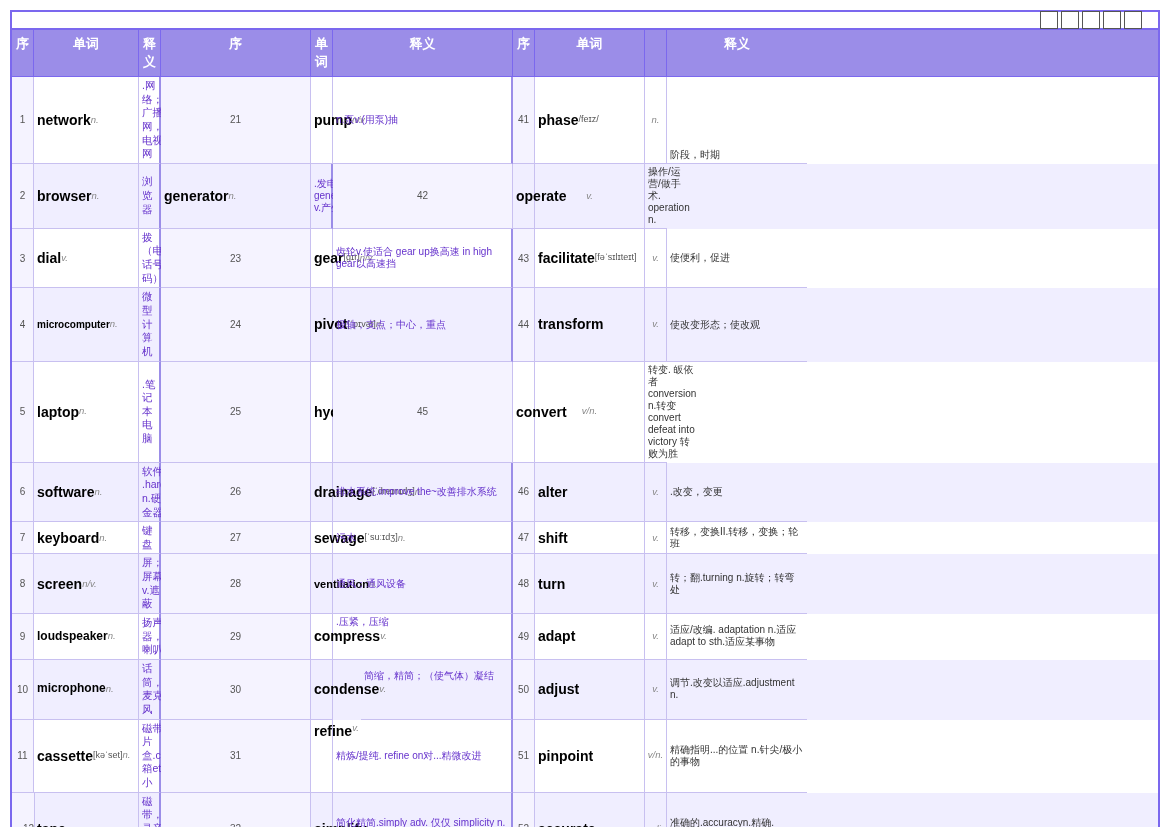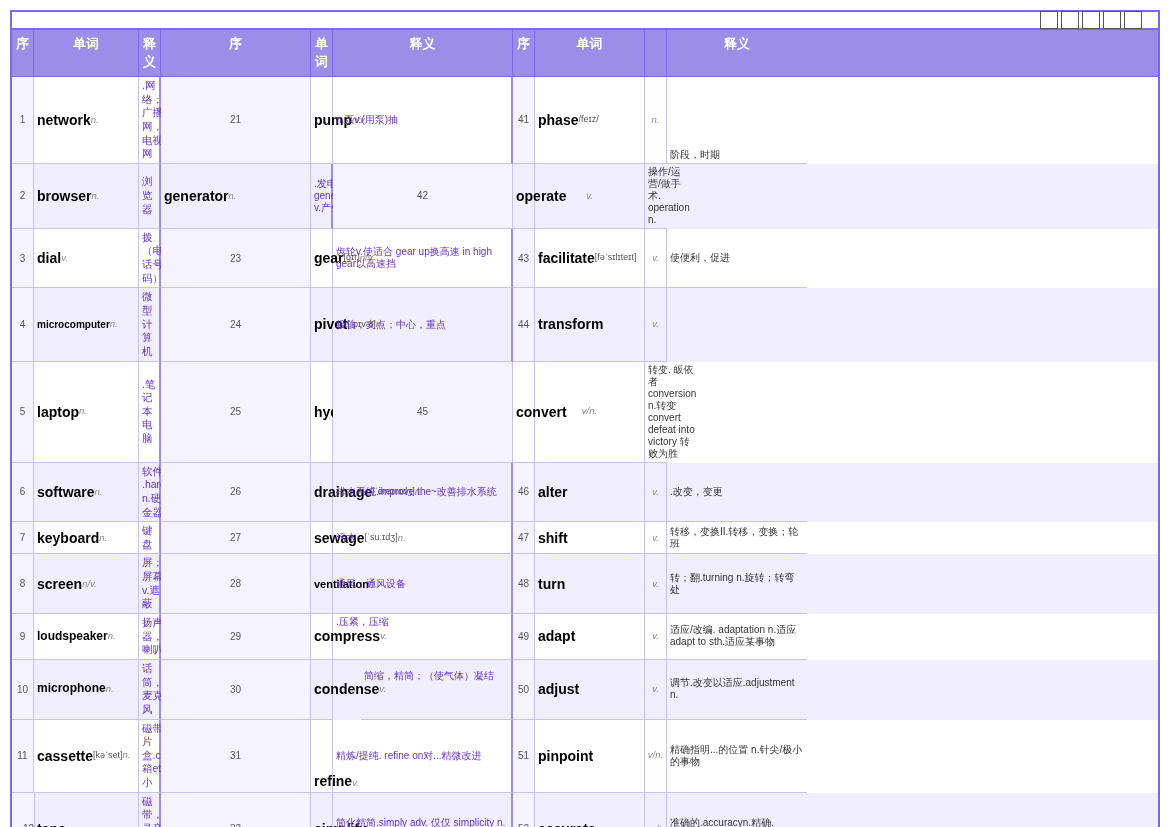--- a/index.html
+++ b/index.html
@@ -217,20 +217,23 @@
         </div>
         <div style="border-right: 1px solid rgb(200, 192, 240); border-bottom: 1px solid rgb(200, 192, 240); padding: 2px 3px; min-height: 28px; display: flex; align-items: center; font-size: 11px; line-height: 1.3;background:#f5f3ff;justify-content:center;">
           <span style="color:#555;font-size:10px;width:100%;text-align:center;">44</span>
         </div>
         <div style="border-right: 1px solid rgb(200, 192, 240); border-bottom: 1px solid rgb(200, 192, 240); padding: 2px 3px; min-height: 28px; display: flex; align-items: center; font-size: 11px; line-height: 1.3;">
           <span style="font-size:14px;font-weight:bold;">transform</span>
         </div>
         <div style="border-right: 1px solid rgb(200, 192, 240); border-bottom: 1px solid rgb(200, 192, 240); padding: 2px 3px; min-height: 28px; display: flex; align-items: center; font-size: 11px; line-height: 1.3;justify-content:center;">
           <span style="font-style:italic;color:#888;font-size:9.5px;">v.</span>
         </div>
+        <div style="border-right: 1px solid rgb(200, 192, 240); border-bottom: 1px solid rgb(200, 192, 240); padding: 2px 3px; min-height: 28px; display: flex; align-items: center; font-size: 11px; line-height: 1.3;border-right:none;">
+          <span style="color:#333;font-size:10px;line-height:1.2;">使改变形态；使改观</span>
+        </div>
       </div>
       <div style="display: grid; grid-template-columns: 22px 105px 22px 150px 22px 180px 22px 110px 22px 140px; background: rgb(255, 255, 255);">
         <div style="border-right: 1px solid rgb(200, 192, 240); border-bottom: 1px solid rgb(200, 192, 240); padding: 2px 3px; min-height: 28px; display: flex; align-items: center; font-size: 11px; line-height: 1.3;background:#f5f3ff;justify-content:center;">
           <span style="color:#555;font-size:10px;width:100%;text-align:center;">5</span>
         </div>
         <div style="border-right: 1px solid rgb(200, 192, 240); border-bottom: 1px solid rgb(200, 192, 240); padding: 2px 3px; min-height: 28px; display: flex; align-items: center; font-size: 11px; line-height: 1.3;">
           <span style="font-size:14px;font-weight:bold;">laptop</span> 
           <span style="font-style:italic;color:#888;font-size:9.5px;">n.</span>
         </div>
         <div style="border-right: 1px solid rgb(200, 192, 240); border-bottom: 1px solid rgb(200, 192, 240); padding: 2px 3px; min-height: 28px; display: flex; align-items: center; font-size: 11px; line-height: 1.3;border-right:2px solid #9b8de8;">
@@ -436,21 +439,21 @@
           <span style="font-size:14px;font-weight:bold;">cassette</span> 
           <span style="font-size:9px;color:#555;">[kəˈset]</span> 
           <span style="font-style:italic;color:#888;font-size:9.5px;">n.</span>
         </div>
         <div style="border-right: 1px solid rgb(200, 192, 240); border-bottom: 1px solid rgb(200, 192, 240); padding: 2px 3px; min-height: 28px; display: flex; align-items: center; font-size: 11px; line-height: 1.3;border-right:2px solid #9b8de8;">
           <span style="color:#6633cc;font-size:10.5px;">磁带/底片盒.case箱ette/小</span>
         </div>
         <div style="border-right: 1px solid rgb(200, 192, 240); border-bottom: 1px solid rgb(200, 192, 240); padding: 2px 3px; min-height: 28px; display: flex; align-items: center; font-size: 11px; line-height: 1.3;background:#f5f3ff;justify-content:center;">
           <span style="color:#555;font-size:10px;width:100%;text-align:center;">31</span>
         </div>
-        <div style="border-right: 1px solid rgb(200, 192, 240); border-bottom: 1px solid rgb(200, 192, 240); padding: 2px 3px; min-height: 28px; display: flex; align-items: flex-end; font-size: 11px; line-height: 1.3;">
+        <div style="border-right: 1px solid rgb(200, 192, 240); border-bottom: 1px solid rgb(200, 192, 240); padding: 2px 3px; min-height: 28px; display: flex; align-items: flex-start; font-size: 11px; line-height: 1.3;">
           <span style="font-size:14px;font-weight:bold;">refine</span> 
           <span style="font-style:italic;color:#888;font-size:9.5px;">v.</span>
         </div>
         <div style="border-right: 1px solid rgb(200, 192, 240); border-bottom: 1px solid rgb(200, 192, 240); padding: 2px 3px; min-height: 28px; display: flex; align-items: center; font-size: 11px; line-height: 1.3;border-right:2px solid #9b8de8;">
           <span style="color:#6633cc;font-size:10px;line-height:1.2;">精炼/提纯. refine on对...精微改进</span>
         </div>
         <div style="border-right: 1px solid rgb(200, 192, 240); border-bottom: 1px solid rgb(200, 192, 240); padding: 2px 3px; min-height: 28px; display: flex; align-items: center; font-size: 11px; line-height: 1.3;background:#f5f3ff;justify-content:center;">
           <span style="color:#555;font-size:10px;width:100%;text-align:center;">51</span>
         </div>
         <div style="border-right: 1px solid rgb(200, 192, 240); border-bottom: 1px solid rgb(200, 192, 240); padding: 2px 3px; min-height: 28px; display: flex; align-items: center; font-size: 11px; line-height: 1.3;">

